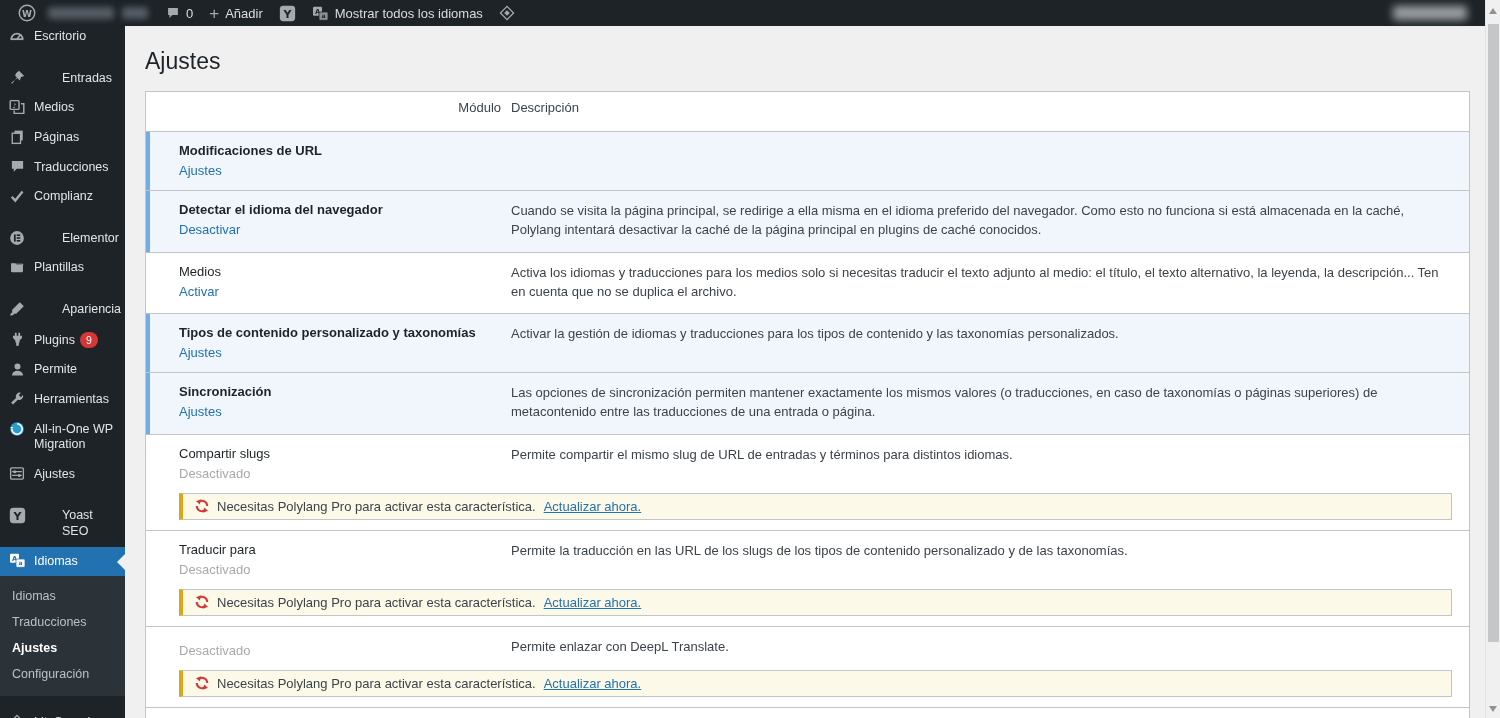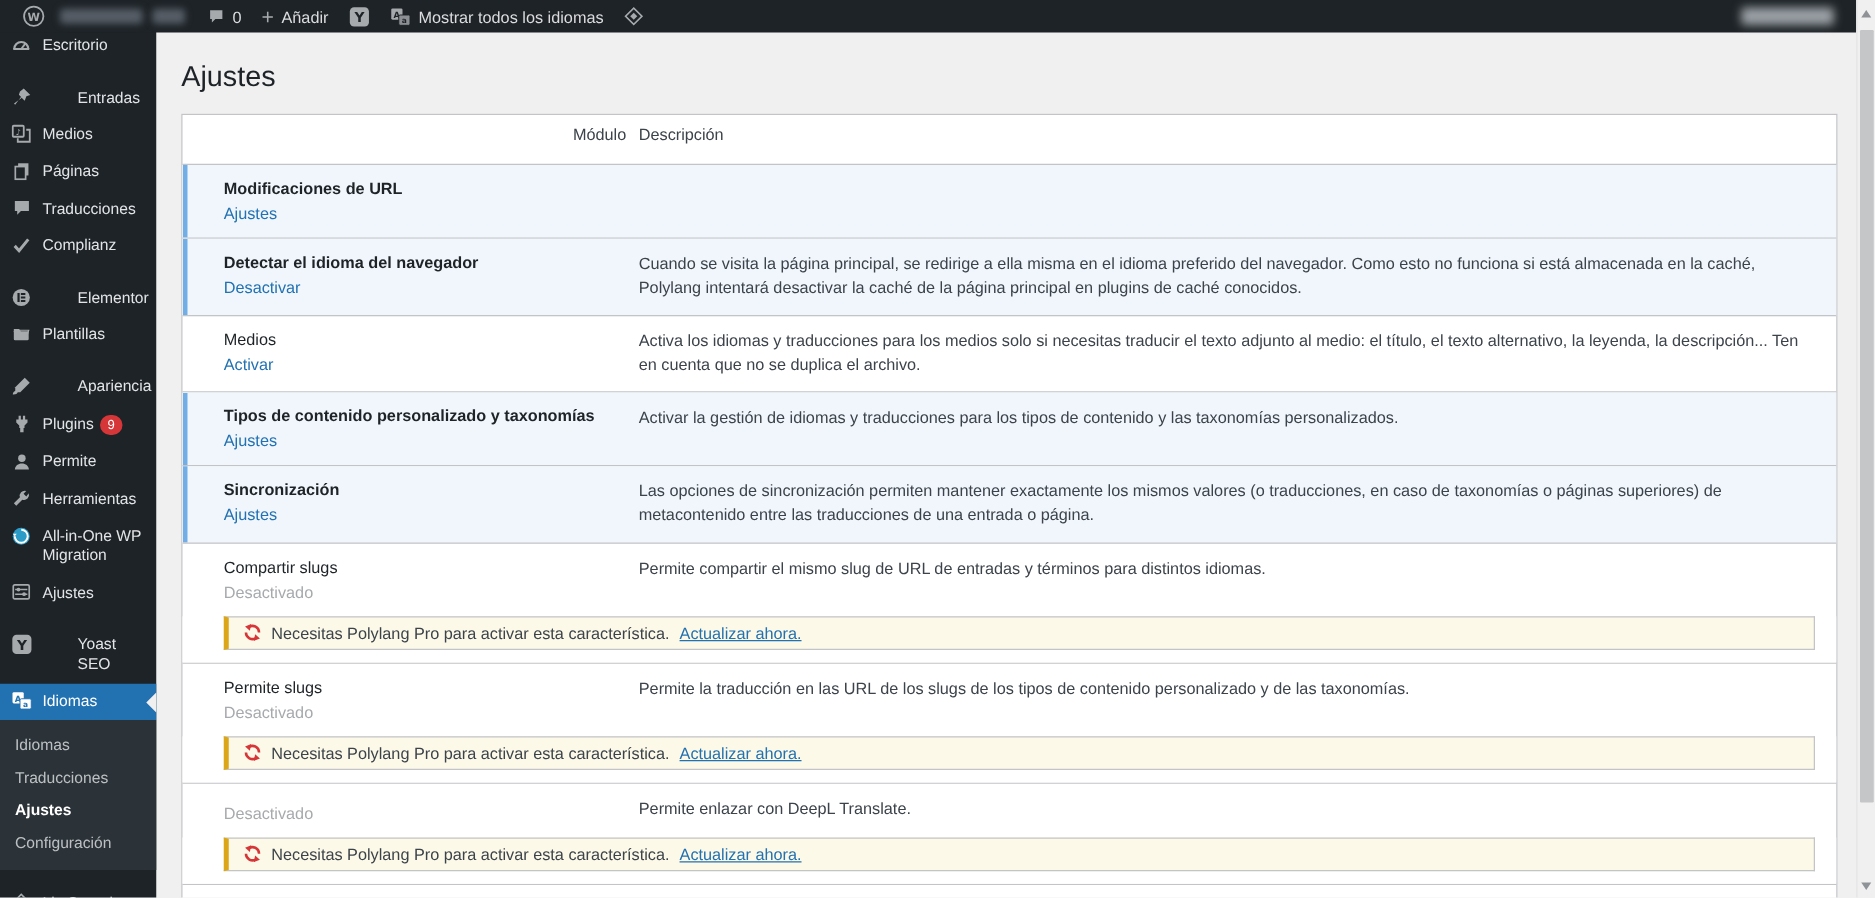--- a/index.html
+++ b/index.html
@@ -411,21 +411,21 @@
       </span>
       <span class="notice-text">Necesitas Polylang Pro para activar esta característica.</span>
       <a class="notice-link">Actualizar ahora.</a>
     </div>
   </div>
 </div>
 
   <div class="trow">
     <div class="row-main">
       <div class="cell-module">
-        <div class="module-title">Permite slugs</div>
+        <div class="module-title">Traducir para</div>
         <a class="module-action disabled">Desactivado</a>
       </div>
       <div class="cell-desc">Permite la traducción en las URL de los slugs de los tipos de contenido personalizado y de las taxonomías.</div>
     </div>
 
   <div class="notice-wrap">
     <div class="pro-notice">
       <span class="notice-icon">
         <svg width="14" height="14" viewBox="0 0 16 16">
           <path d="M14 8A6 6 0 0 0 4.7 3" stroke="#d63638" stroke-width="2.3" fill="none"></path>

